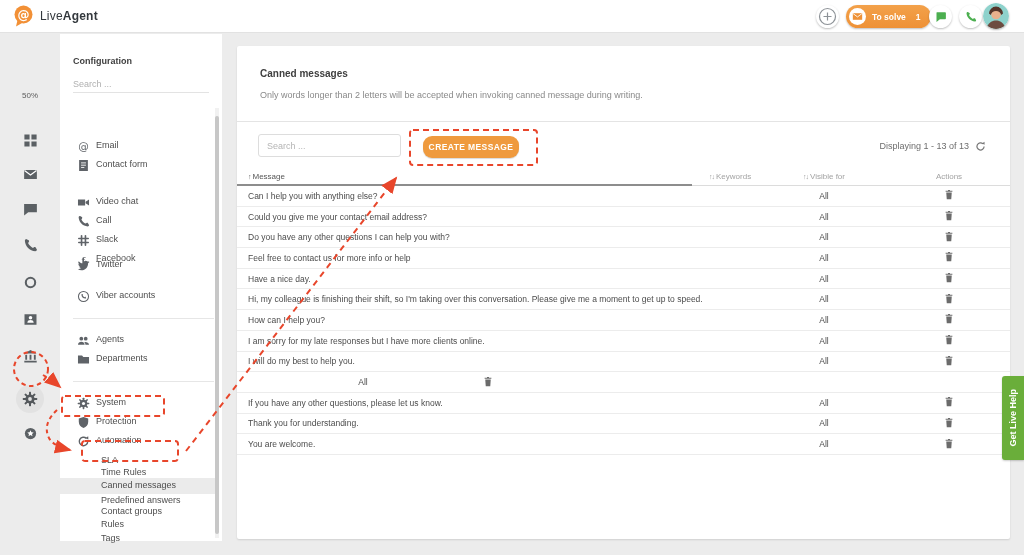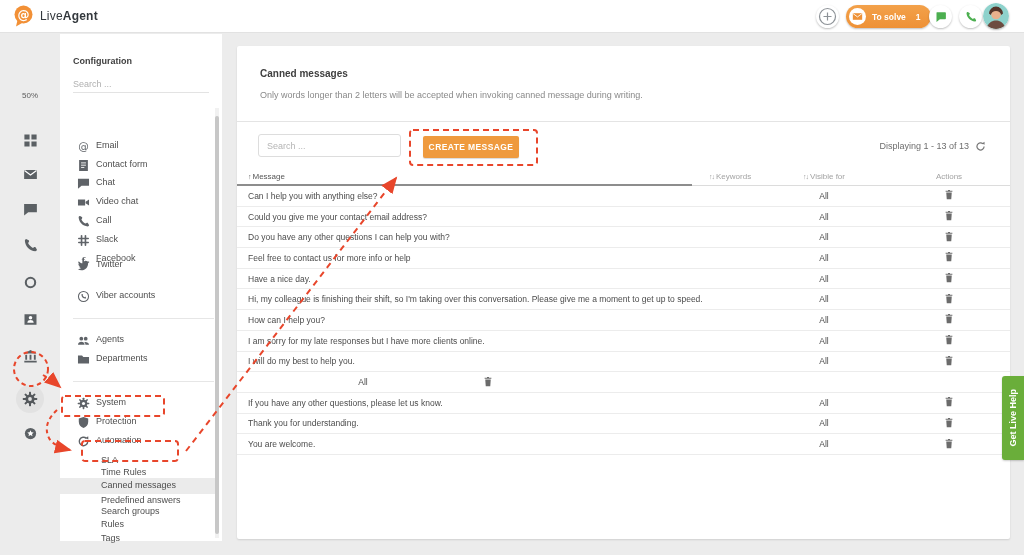--- a/index.html
+++ b/index.html
@@ -39,21 +39,21 @@
   #sb-scroll { position:absolute; left:155px; top:74px; width:4px; height:430px; background:#f1f1f1; }
   #sb-thumb { position:absolute; left:0; top:8px; width:4px; height:418px; background:#c7c7c7; border-radius:2px; cursor:pointer; }
 
   
   #card { position:absolute; left:237px; top:46px; width:773px; height:493px; background:#fff; border-radius:2px; box-shadow:0 1px 2px rgba(0,0,0,.12); }
   #m-title { position:absolute; left:23px; top:22px; font-size:10px; font-weight:700; color:#3f3f3f; }
   #m-sub { position:absolute; left:23px; top:44px; font-size:9px; color:#8a8a8a; }
   #m-div { position:absolute; left:0; top:75px; width:100%; height:1px; background:#e4e4e4; }
   #m-search { position:absolute; left:21px; top:88px; width:143px; height:23px; border:1px solid #ddd; border-radius:3px; font-size:9px; padding:0 8px; color:#555; outline:none; font-family:inherit; }
   #m-search::placeholder { color:#b5b5b5; }
-  #create-btn { position:absolute; left:186px; top:90px; width:96px; height:22px; background:#ef9a3e; border:none; border-radius:2px; color:#fff; font-size:8.5px; font-weight:700; letter-spacing:.4px; cursor:pointer; font-family:inherit; box-shadow:0 1px 1px rgba(0,0,0,.15); }
+  #create-btn { position:absolute; left:186px; top:90px; width:96px; height:22px; background:#ef9a3e; border:none; border-radius:9px; color:#fff; font-size:8.5px; font-weight:700; letter-spacing:.4px; cursor:pointer; font-family:inherit; box-shadow:0 1px 1px rgba(0,0,0,.15); }
   #displaying { position:absolute; right:24px; top:95px; font-size:9px; color:#6d6d6d; display:flex; gap:6px; }
   #thead { position:absolute; left:0; top:121px; width:100%; height:19px; display:flex; align-items:center; padding-left:11px; border-bottom:1px solid #dcdcdc; font-size:8px; color:#a3a3a3; }
   #msg-underline { position:absolute; left:0; top:138px; width:455px; height:2px; background:#8d8d8d; z-index:2; }
   .c-msg { flex:1; text-align:left; white-space:nowrap; overflow:hidden; }
   .c-key { width:51px; white-space:nowrap; }
   .c-vis { width:128px; text-align:center; white-space:nowrap; }
   .c-act { width:122px; text-align:center; }
   #thead .c-msg { color:#565656; font-weight:400; }
   .sortg { font-size:7px; color:#9a9a9a; margin-right:2px; letter-spacing:-1px; }
   #tbody { position:absolute; left:0; top:140px; width:100%; }
@@ -198,26 +198,20 @@
         </svg></span>
     <span class="lb">Email</span>
   </div>
   <div class="s-item" style="top:123px">
     <span class="ic"><svg width="13" height="13" viewBox="0 0 16 16">
           <path d="M2.6,1.2 H13.4 V14.8 H2.6 Z" fill="#5f6368"></path>
           <path d="M5,4.8 H11 M5,7.6 H11 M5,10.4 H9" stroke="#fff" stroke-width="1.1" fill="none"></path>
         </svg></span>
     <span class="lb">Contact form</span>
   </div>
-  <div class="s-item" style="top:141px">
-    <span class="ic"><svg width="13" height="13" viewBox="0 0 16 16" fill="#5f6368">
-          <path d="M1.2,2 H14.8 V10.8 H5.6 L1.2,14.4 Z"></path>
-        </svg></span>
-    <span class="lb">Chat</span>
-  </div>
   <div class="s-item" style="top:160px">
     <span class="ic"><svg width="13" height="13" viewBox="0 0 16 16" fill="#5f6368">
           <path d="M1.2,4.4 H10 V11.6 H1.2 Z M10.6,7 L14.8,4.2 V11.8 L10.6,9 Z"></path>
         </svg></span>
     <span class="lb">Video chat</span>
   </div>
   <div class="s-item" style="top:198px">
     <span class="ic"><svg width="13" height="13" viewBox="0 0 16 16" fill="#5f6368">
           <rect x="4.6" y="1.2" width="2" height="13.6" rx="1"></rect>
           <rect x="9.4" y="1.2" width="2" height="13.6" rx="1"></rect>
@@ -305,21 +299,21 @@
   <div class="s-item s-sub" style="top:432px;height:13px">
     <span class="lb" style="top:0">Time Rules</span>
   </div>
   <div class="s-item s-sub s-sel" style="top:444px;height:16px">
     <span class="lb" style="top:1px">Canned messages</span>
   </div>
   <div class="s-item s-sub" style="top:457px;height:13px">
     <span class="lb" style="top:3px">Predefined answers</span>
   </div>
   <div class="s-item s-sub" style="top:471px;height:13px">
-    <span class="lb" style="top:0">Search groups</span>
+    <span class="lb" style="top:0">Contact groups</span>
   </div>
   <div class="s-item s-sub" style="top:484px;height:13px">
     <span class="lb" style="top:0">Rules</span>
   </div>
   <div class="s-item s-sub" style="top:498px;height:13px">
     <span class="lb" style="top:0">Tags</span>
   </div>
 
   <div id="sb-scroll">
       <div id="sb-thumb"></div>

